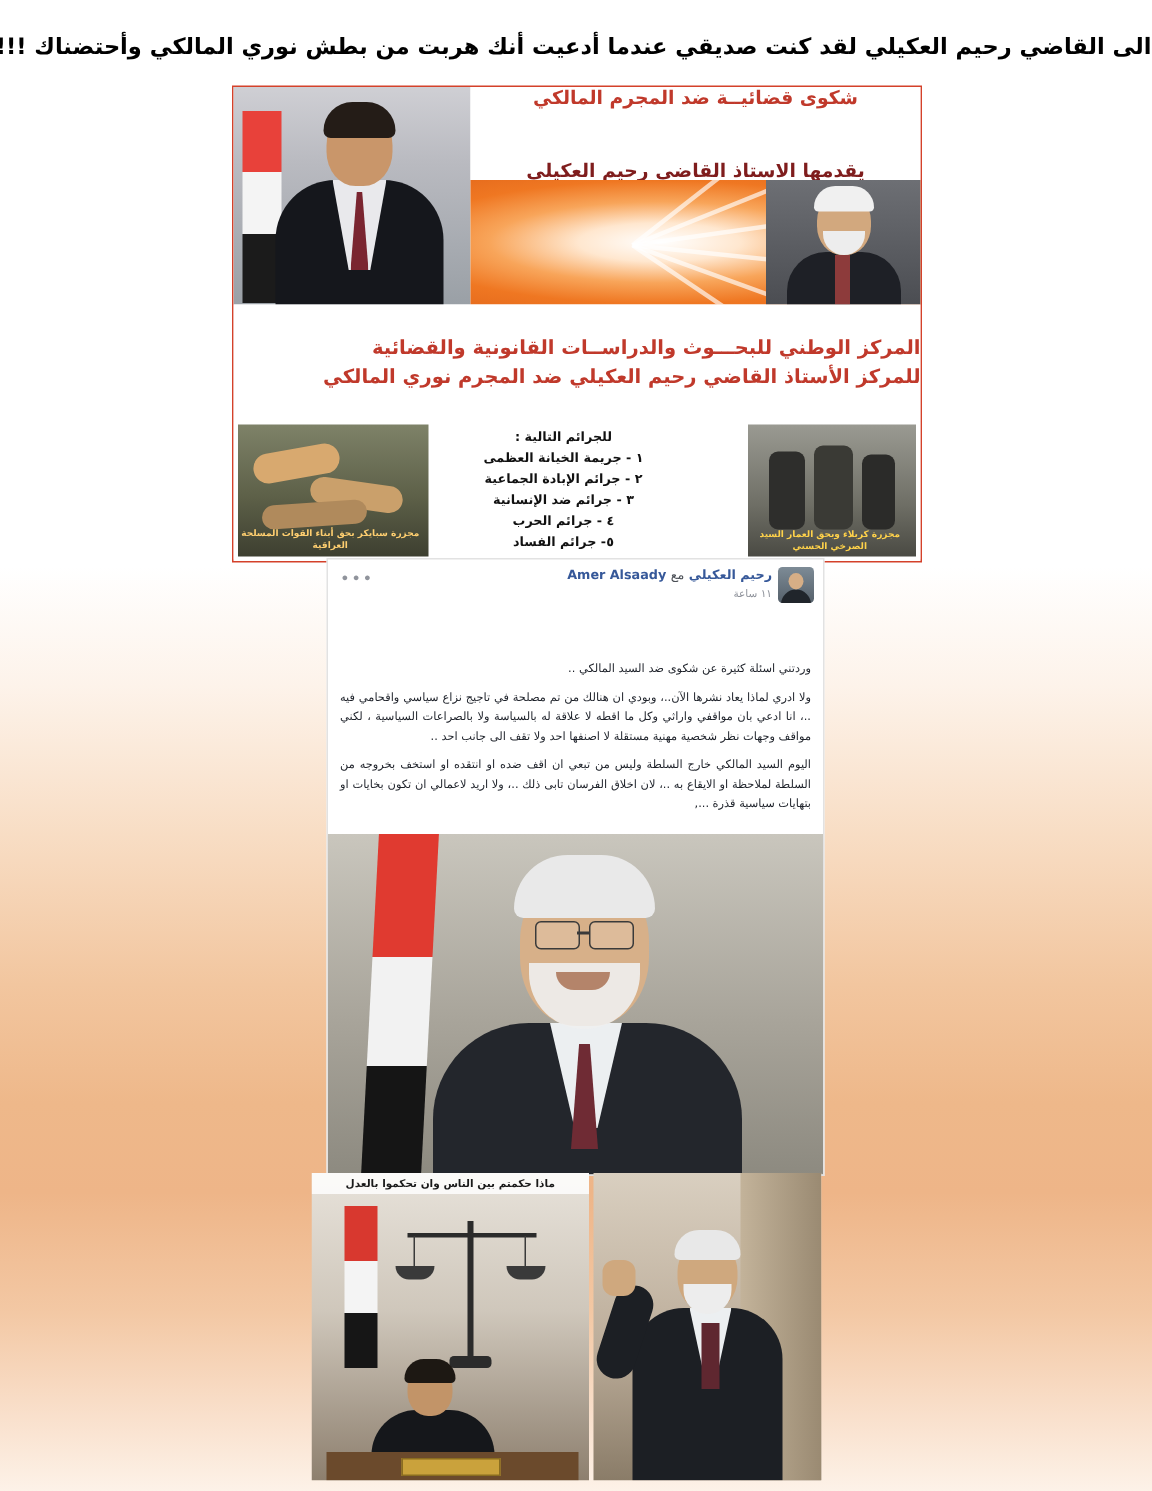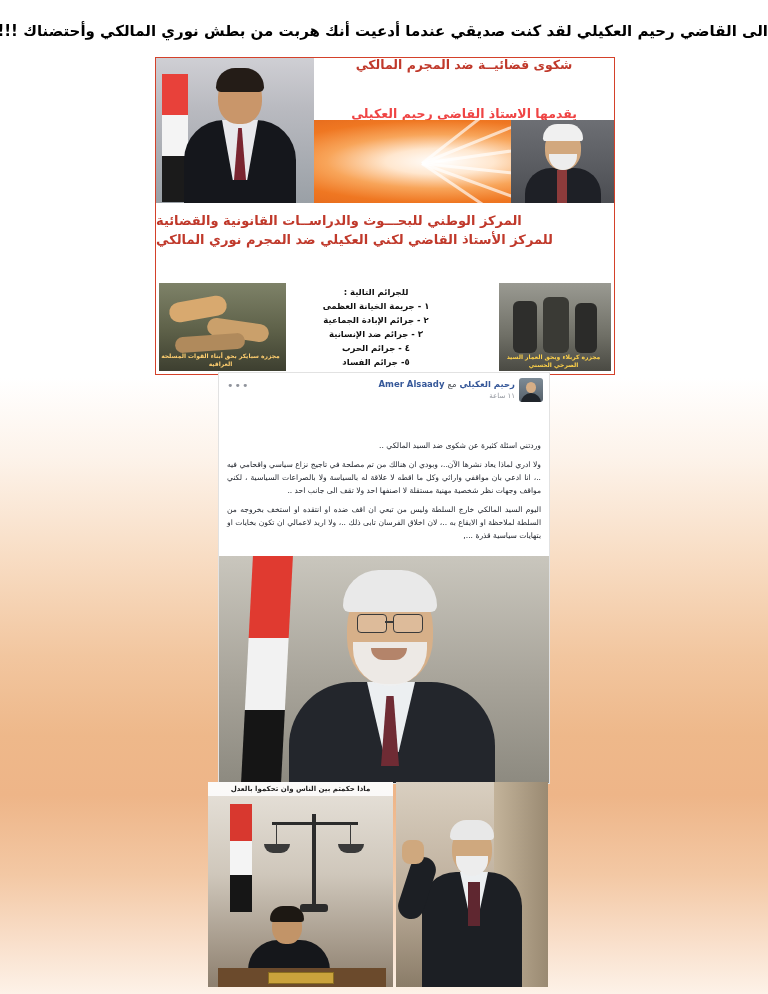--- a/index.html
+++ b/index.html
@@ -113,21 +113,21 @@
     justify-content: center;
     gap: 13px;
     direction: rtl;
   }
   .poster-banner .line {
     font-size: 12.5px;
     font-weight: bold;
     color: #c0392b;
     white-space: nowrap;
   }
-  .poster-banner .line.dark { color: #ef4444; margin-top: 21px; }
+  .poster-banner .line.dark { color: #7f1d1d; margin-top: 21px; }
 
   
   .burst {
     position: absolute;
     left: 158px; top: 62px;
     width: 300px; height: 83px;
     background: radial-gradient(ellipse at 42% 50%, #ffffff 0%, #ffe7cf 22%, #f8a55a 46%, #ef7722 70%, #e2661a 100%);
     overflow: hidden;
   }
   .burst .ray {
@@ -177,22 +177,22 @@
     background: #8d3b3b;
   }
 
   
   .poster-text {
     position: absolute;
     left: 0; top: 145px;
     width: 458px; height: 78px;
     background: #fff;
     direction: rtl;
-    text-align: left;
-    padding-top: 8px;
+    text-align: right;
+    padding-top: 20px;
     box-sizing: border-box;
   }
   .poster-text .t {
     font-size: 13px;
     font-weight: bold;
     color: #c0392b;
     line-height: 19px;
     white-space: nowrap;
   }
 
@@ -493,21 +493,21 @@
       <div class="suit"></div>
       <div class="tie"></div>
       <div class="head"></div>
       <div class="beard"></div>
       <div class="hair"></div>
     </div>
   </div>
 
   <div class="poster-text">
     <div class="t">المركز الوطني للبحـــوث والدراســات القانونية والقضائية</div>
-    <div class="t">للمركز الأستاذ القاضي لكني العكيلي ضد المجرم نوري المالكي</div>
+    <div class="t">للمركز الأستاذ القاضي رحيم العكيلي ضد المجرم نوري المالكي</div>
   </div>
 
   <div class="poster-bottom">
     <div class="crime-img-left">
       <div class="b1"></div>
       <div class="b2"></div>
       <div class="b3"></div>
       <div class="cap">مجزرة سبايكر بحق أبناء القوات المسلحة العراقية</div>
     </div>
 

